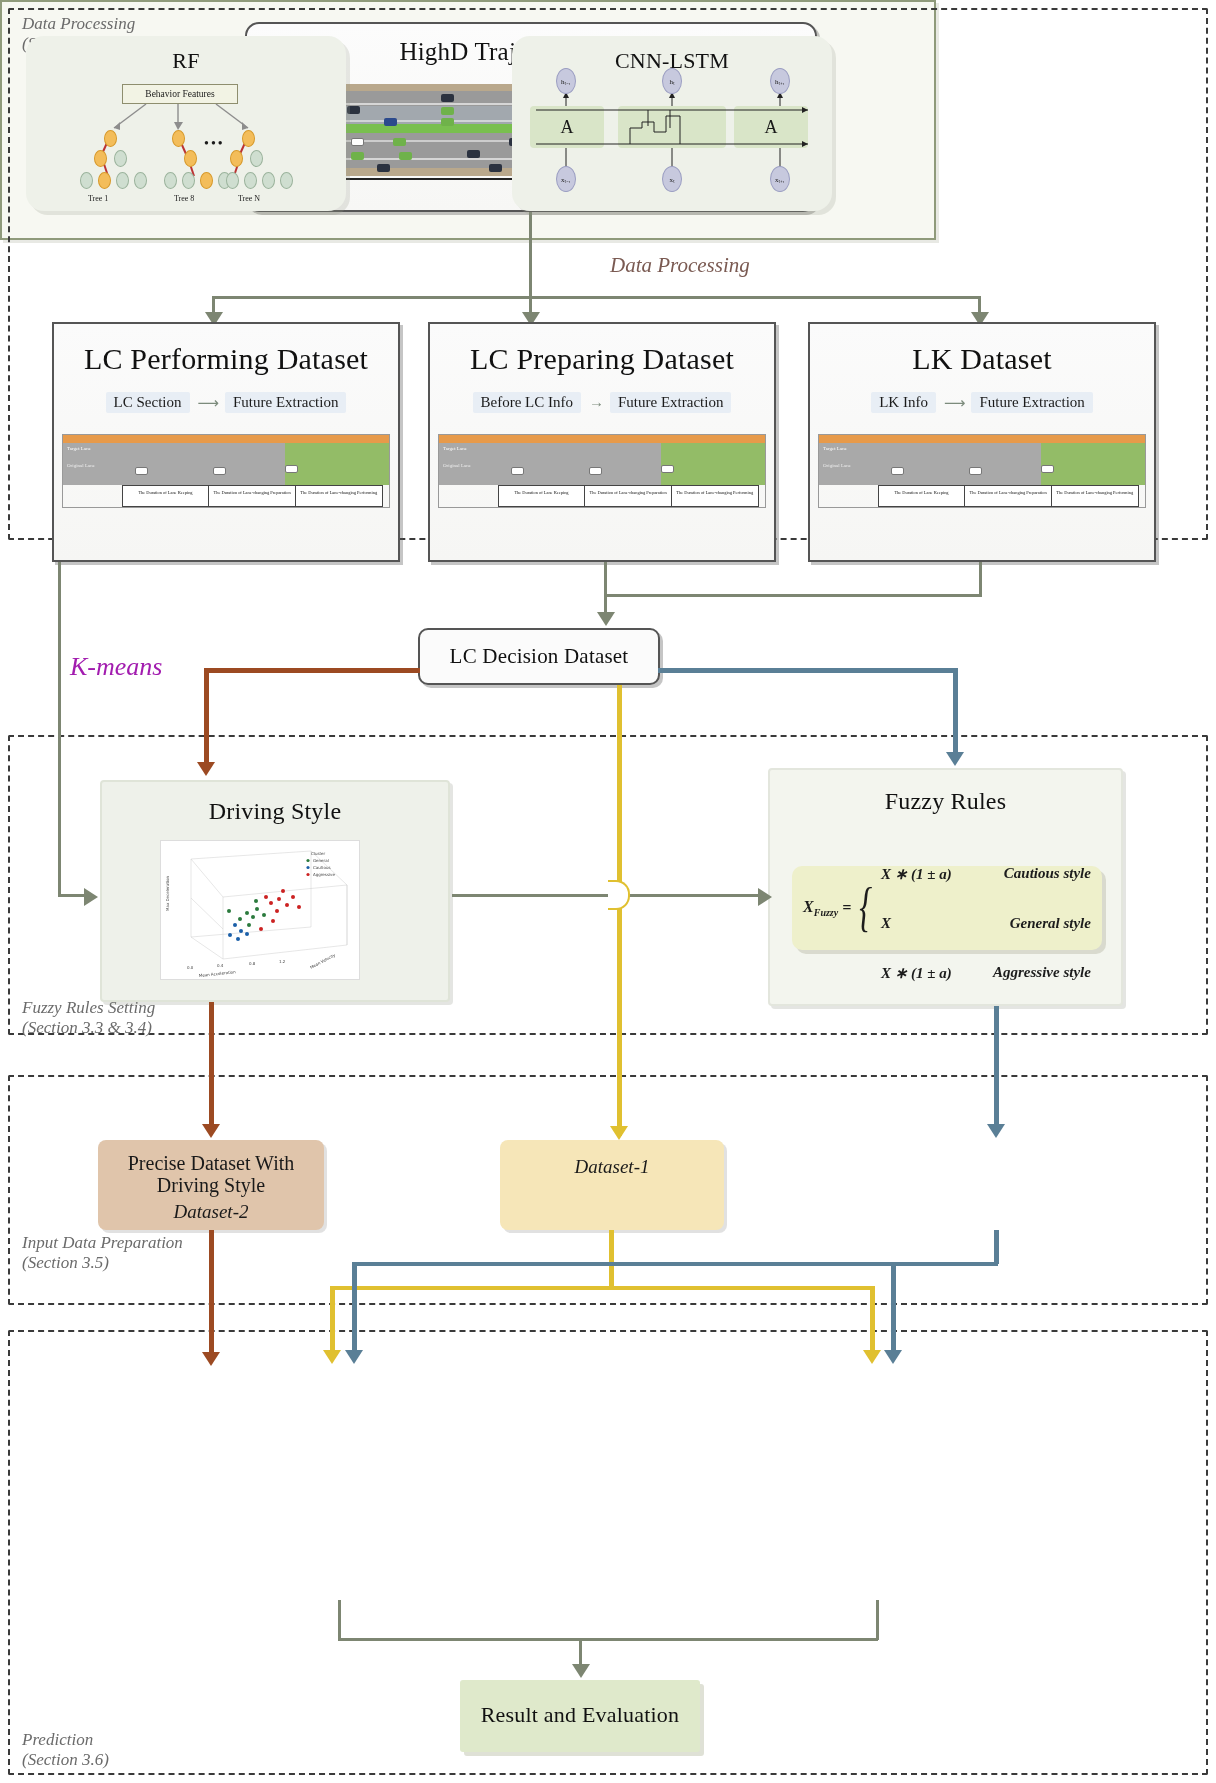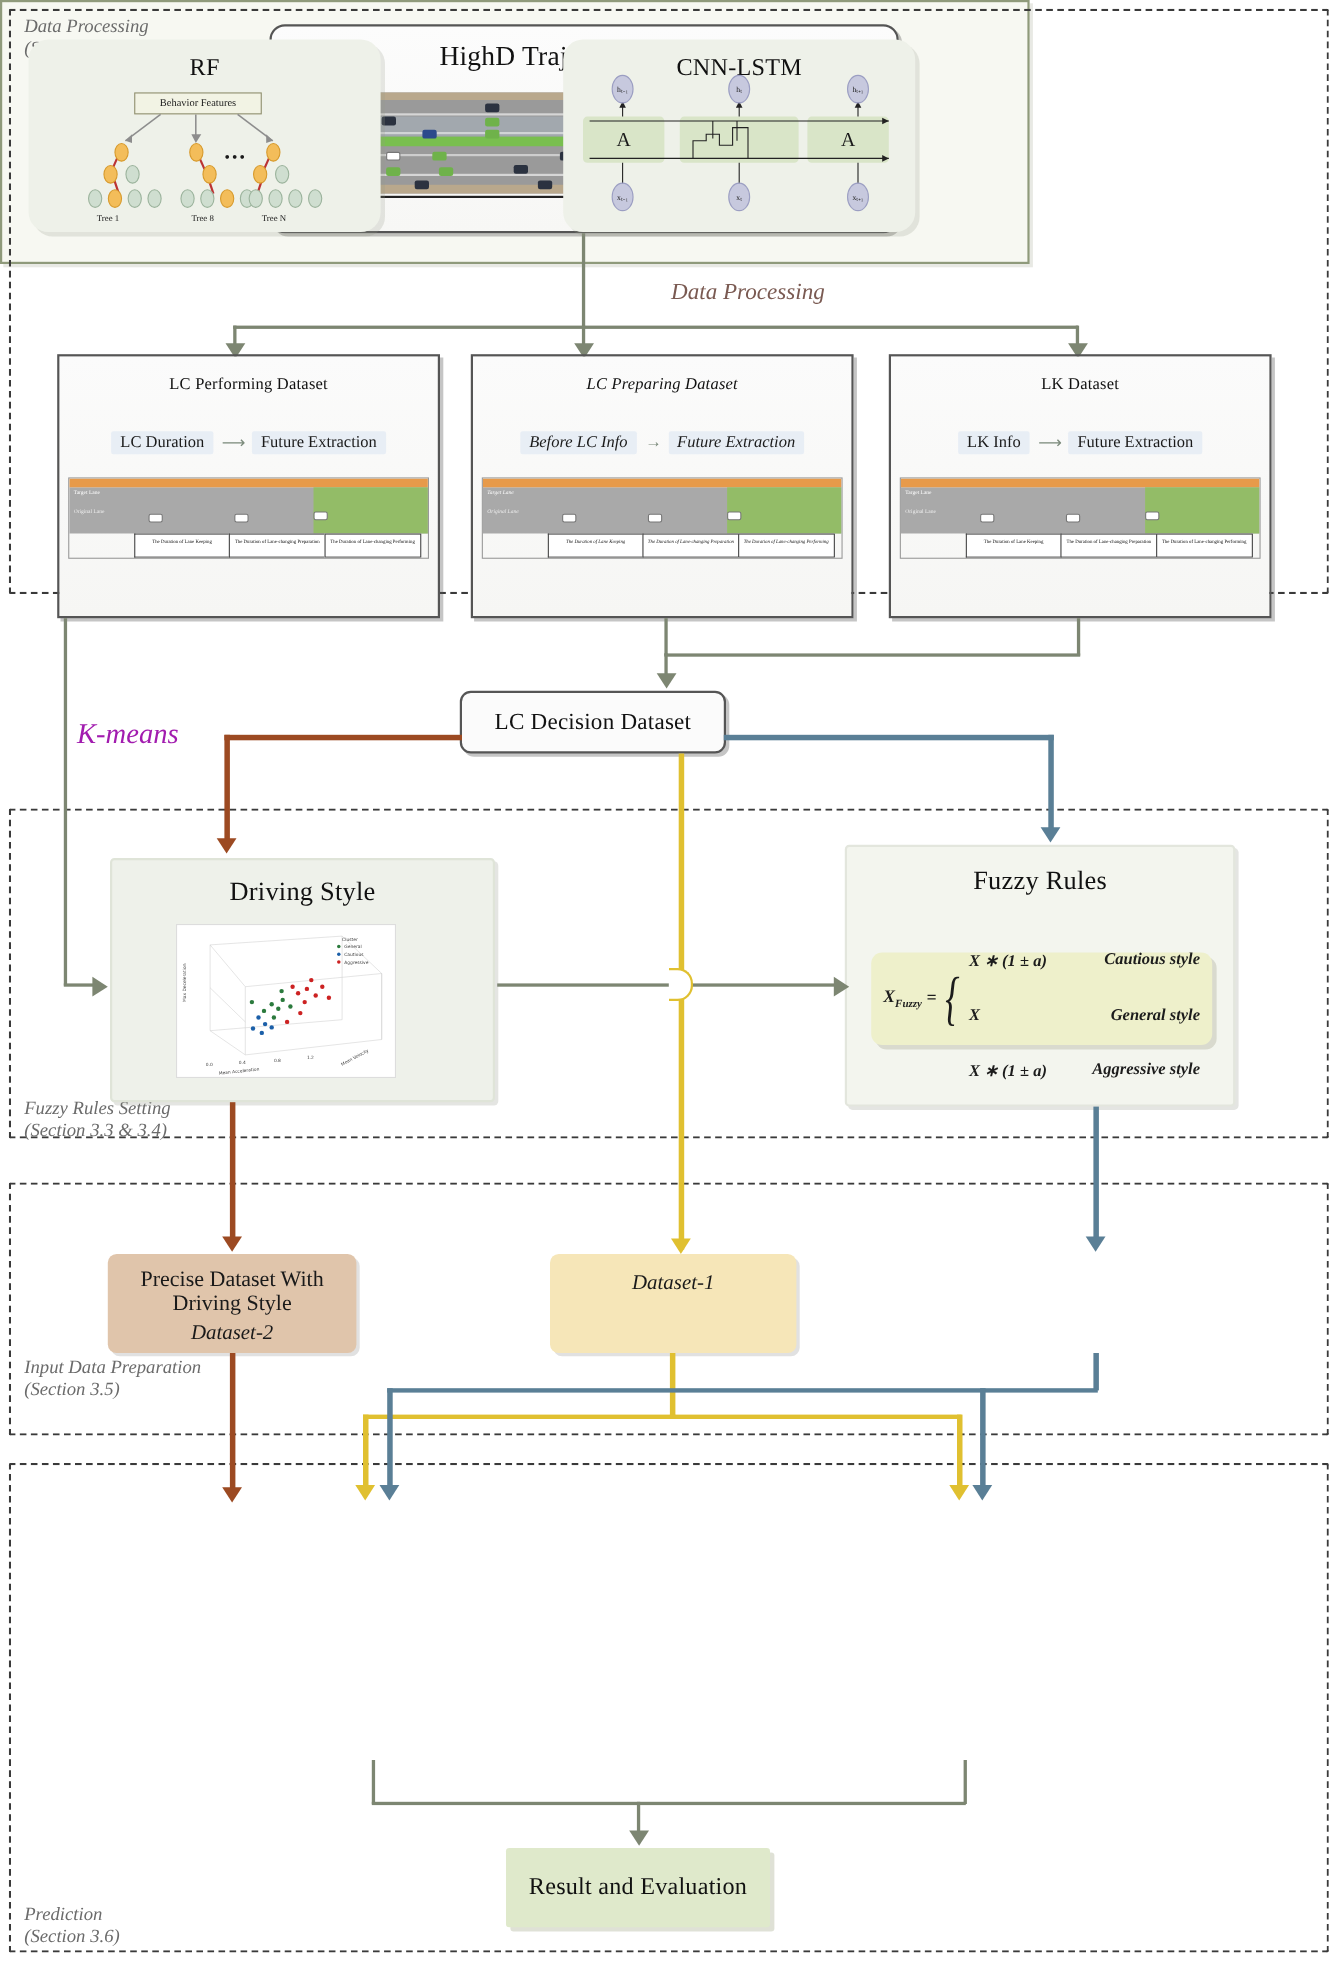--- a/index.html
+++ b/index.html
@@ -54,21 +54,21 @@
   
   .road { position:absolute; border-radius:1px; }
   .lane-dash { position:absolute; height:2px; background:#fff; opacity:.85; }
   .car { position:absolute; width:13px; height:8px; border-radius:2px; background:#2b3240; }
   .car.g { background:#6fb24a; }
   .car.w { background:#fff; border:1px solid #777; }
   .car.b { background:#2c4a8c; }
 
   
   .ds-card { background:linear-gradient(180deg,#fbfbfb,#f6f6f4); }
-  .ds-card .box-title { margin-top:18px; font-size:15px; }
+  .ds-card .box-title { margin-top:18px; font-size:30px; }
   .ds-sub {
     position:absolute; left:0; right:0; top:68px;
     display:flex; align-items:center; justify-content:center; gap:8px;
     font-size:15px; color:#1b1b1b;
   }
   .ds-sub .chip { background:#e8eef5; padding:2px 8px; border-radius:2px; }
   .ds-sub .arr { color:#7c8b7c; font-size:15px; letter-spacing:-2px; }
   .ds-strip { position:absolute; left:8px; right:8px; top:110px; height:74px; border:1px solid #999; overflow:hidden; }
   .strip-top { position:absolute; left:0; right:0; top:0; height:8px; background:#e79a4a; }
   .strip-road { position:absolute; left:0; right:0; top:8px; bottom:22px; background:#a9a9a9; }
@@ -255,42 +255,42 @@
   <div class="ln v" style="left:529px; top:296px; height:22px;"></div>
   <div class="ln v" style="left:978px; top:296px; height:22px;"></div>
   <div class="arrow down" style="left:205px; top:312px;"></div>
   <div class="arrow down" style="left:522px; top:312px;"></div>
   <div class="arrow down" style="left:971px; top:312px;"></div>
   <div class="flow-label" style="left:610px; top:253px;">Data Processing</div>
 
   <div class="box ds-card" style="left:52px; top:322px; width:348px; height:240px;">
     <div class="box-title">LC Performing Dataset</div>
     <div class="ds-sub">
-      <span class="chip">LC Duration</span>
+      <span class="chip">LC Section</span>
       <span class="arr">⟶</span>
       <span class="chip">Future Extraction</span>
     </div>
     <div class="ds-strip">
       <div class="strip-road"></div>
         <div class="strip-top"></div>
         <div class="strip-green"></div>
       <div class="strip-label">Target Lane</div>
       <div class="strip-label2">Original Lane</div>
       <div class="car w" style="left:22%; top:32px;"></div>
       <div class="car w" style="left:46%; top:32px;"></div>
       <div class="car w" style="left:68%; top:30px;"></div>
       <div class="strip-cells">
         <div>The Duration of Lane Keeping</div>
         <div>The Duration of Lane-changing Preparation</div>
         <div>The Duration of Lane-changing Performing</div>
       </div>
     </div>
   </div>
 
-  <div class="box ds-card" style="left:428px; top:322px; width:348px; height:240px;font-style:italic;">
+  <div class="box ds-card" style="left:428px; top:322px; width:348px; height:240px;">
     <div class="box-title">LC Preparing Dataset</div>
     <div class="ds-sub">
       <span class="chip">Before LC Info</span>
       <span class="arr">→</span>
       <span class="chip">Future Extraction</span>
     </div>
     <div class="ds-strip">
       <div class="strip-road"></div>
         <div class="strip-top"></div>
         <div class="strip-green"></div>

